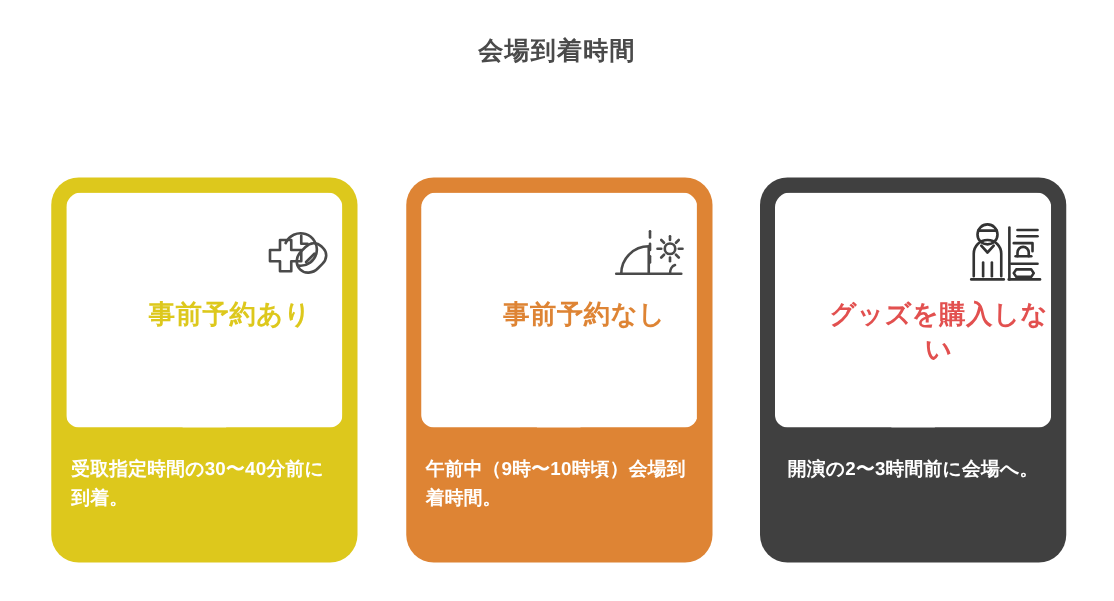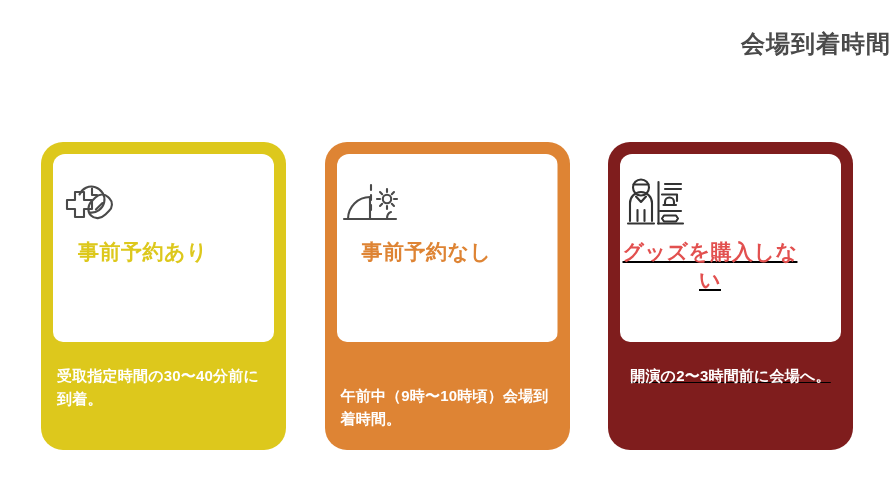--- a/index.html
+++ b/index.html
@@ -20,22 +20,22 @@
     height: 481px;
     background: #ffffff;
   }
 
   
   .page-title {
     position: absolute;
     top: 28px;
     left: 0;
     width: 891px;
-    text-align: right;
-    font-size: 24px;
+    text-align: center;
+    font-size: 20px;
     font-weight: bold;
     color: #4a4a4a;
     letter-spacing: 1px;
     line-height: 1.3;
   }
 
   
   .card-row {
     position: absolute;
     top: 142px;
@@ -61,21 +61,21 @@
 
   
   .card-panel {
     position: relative;
     margin: 12px 12px 0 12px;
     height: 188px;
     background: #ffffff;
     border-radius: 12px 12px 10px 10px;
     display: flex;
     flex-direction: column;
-    align-items: flex-start;
+    align-items: flex-end;
     justify-content: flex-start;
     box-sizing: border-box;
     padding-top: 22px;
     -webkit-clip-path: polygon(
         0% 0%, 100% 0%, 100% 100%,
         58% 100%, 50% 107%, 42% 100%, 0% 100%);
     clip-path: polygon(
         0% 0%, 100% 0%, 100% 100%,
         58% 100%, 50% 107%, 42% 100%, 0% 100%);
   }
@@ -142,21 +142,21 @@
             <path d="M45.5 25 l-6.6 6.6"></path>
           </svg>
         </div>
         <div class="card-title" style="color:#DDC81C">事前予約あり</div>
       </div>
       <div class="card-footer">
         <div class="card-footer-text">受取指定時間の30〜40分前に到着。</div>
       </div>
     </div>
 
-    <div class="card" style="background: rgb(222, 132, 52); gap: 20px;">
+    <div class="card" style="background: rgb(222, 132, 52);">
       <div class="card-panel">
         <div class="card-icon">
           <svg width="66" height="50" viewBox="0 0 66 50" fill="none" stroke="#4a4a4a" stroke-width="2.1" stroke-linecap="round" stroke-linejoin="round">
 
             <path d="M8 40 A22 22 0 0 1 30 18 L30 40"></path>
 
             <path d="M4 40 H56"></path>
 
             <path d="M47 40 a5 7 0 0 1 4 -7"></path>
 
@@ -176,21 +176,21 @@
             <path d="M42.2 24.8 l-2.2 2.2"></path>
           </svg>
         </div>
         <div class="card-title" style="color:#DE8434">事前予約なし</div>
       </div>
       <div class="card-footer">
         <div class="card-footer-text">午前中（9時〜10時頃）会場到着時間。</div>
       </div>
     </div>
 
-    <div class="card" style="background: #7f1d1d; text-decoration: underline;">
+    <div class="card" style="background: #404040;">
       <div class="card-panel">
         <div class="card-icon">
           <svg width="62" height="54" viewBox="0 0 62 54" fill="none" stroke="#333333" stroke-width="2.1" stroke-linecap="round" stroke-linejoin="round">
 
             <circle cx="16" cy="10.5" r="8"></circle>
             <path d="M8.6 7.5 h14.8"></path>
 
             <path d="M5 44 V26 a11 11 0 0 1 22 0 V44"></path>
 
             <path d="M11 19.5 L16 25 L21 19.5"></path>

